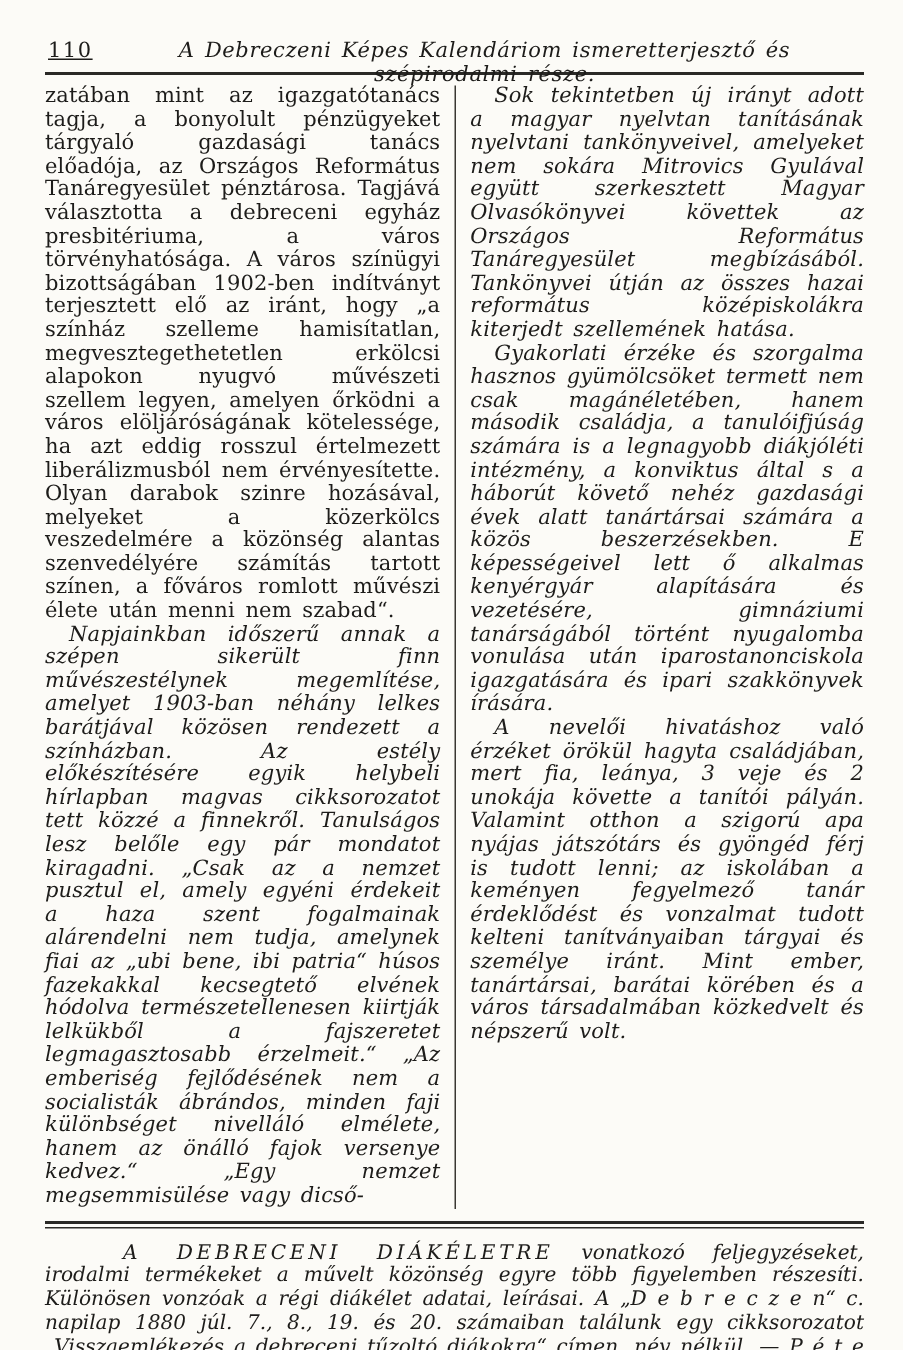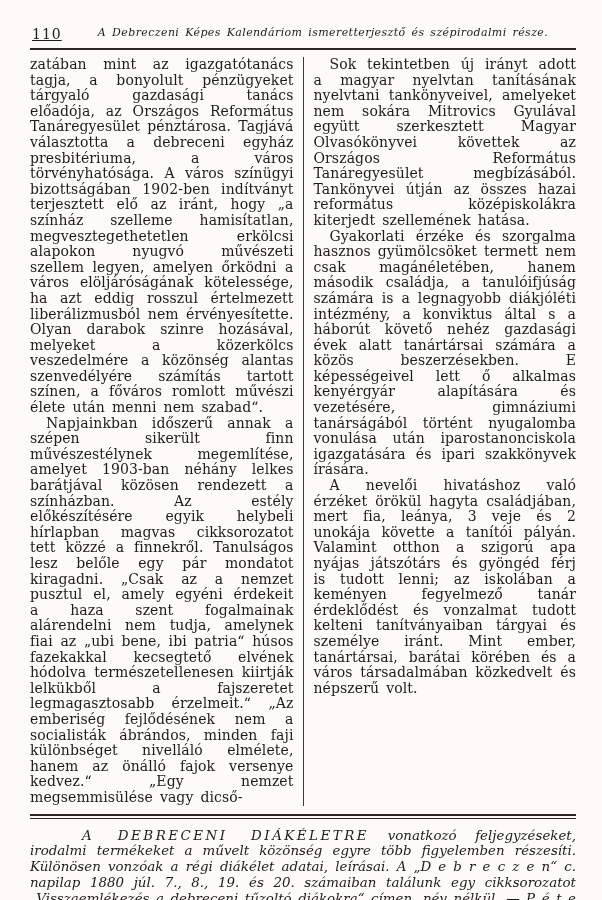--- a/index.html
+++ b/index.html
@@ -18,40 +18,40 @@
     padding-bottom:5px;
     height:17px;
   }
   .page-number{
     position:absolute;left:2px;top:0;
     font-size:14px;letter-spacing:1px;text-decoration:underline;
   }
   .page-title{
     text-align:center;
     font-style:italic;
-    font-size:11px;
+    font-size:14px;
     letter-spacing:0.4px;
     word-spacing:2px;
     padding-left:40px;
   }
   
   .main{display:flex;margin-top:7px;}
   .col{width:50%;box-sizing:border-box;}
   .col-left{padding-right:9px;}
   .col-right{padding-left:10px;}
   .divider{width:1px;background:#3a3833;}
   .main p{
     margin:0;
     text-align:justify;
     font-size:14px;
     line-height:15.6px;
     word-spacing:2.5px;
     letter-spacing:0.1px;
   }
-  .main p.indent{text-indent:16px;}
+  .main p.indent{text-indent:16px;font-style:italic;}
   
   .double-rule{
     margin-top:8px;
     height:2px;
     border-top:2px solid #2a2926;
     border-bottom:1px solid #2a2926;
   }
   
   .note{
     margin-top:9px;

